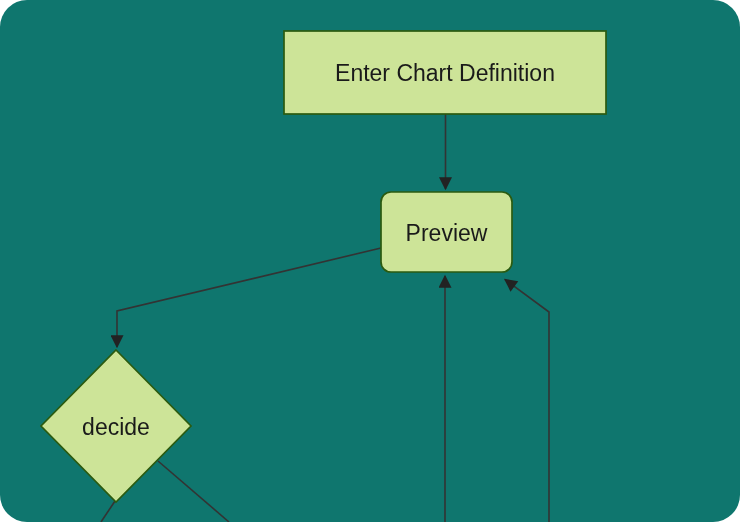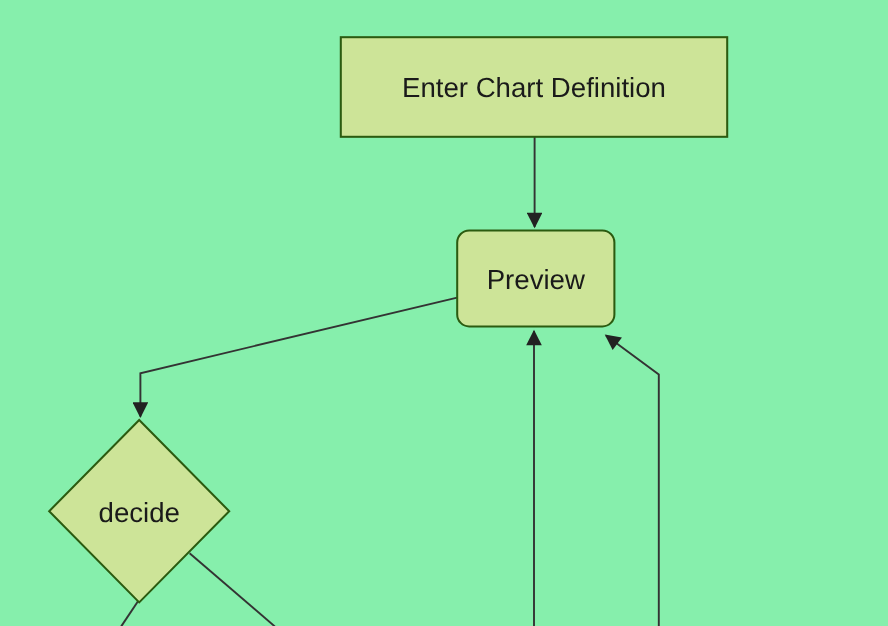--- a/index.html
+++ b/index.html
@@ -5,21 +5,22 @@
   html, body {
     margin: 0;
     padding: 0;
     background: #ffffff;
   }
   .canvas {
     position: relative;
     width: 740px;
     height: 522px;
     overflow: hidden;
-    background: #86efac;
+    background: #0f766e;
+    border-radius: 27px;
   }
   svg.flowchart {
     display: block;
     width: 740px;
     height: 522px;
   }
   svg.flowchart text {
     font-family: "Liberation Sans", "DejaVu Sans", sans-serif;
     font-size: 23px;
     text-anchor: middle;

